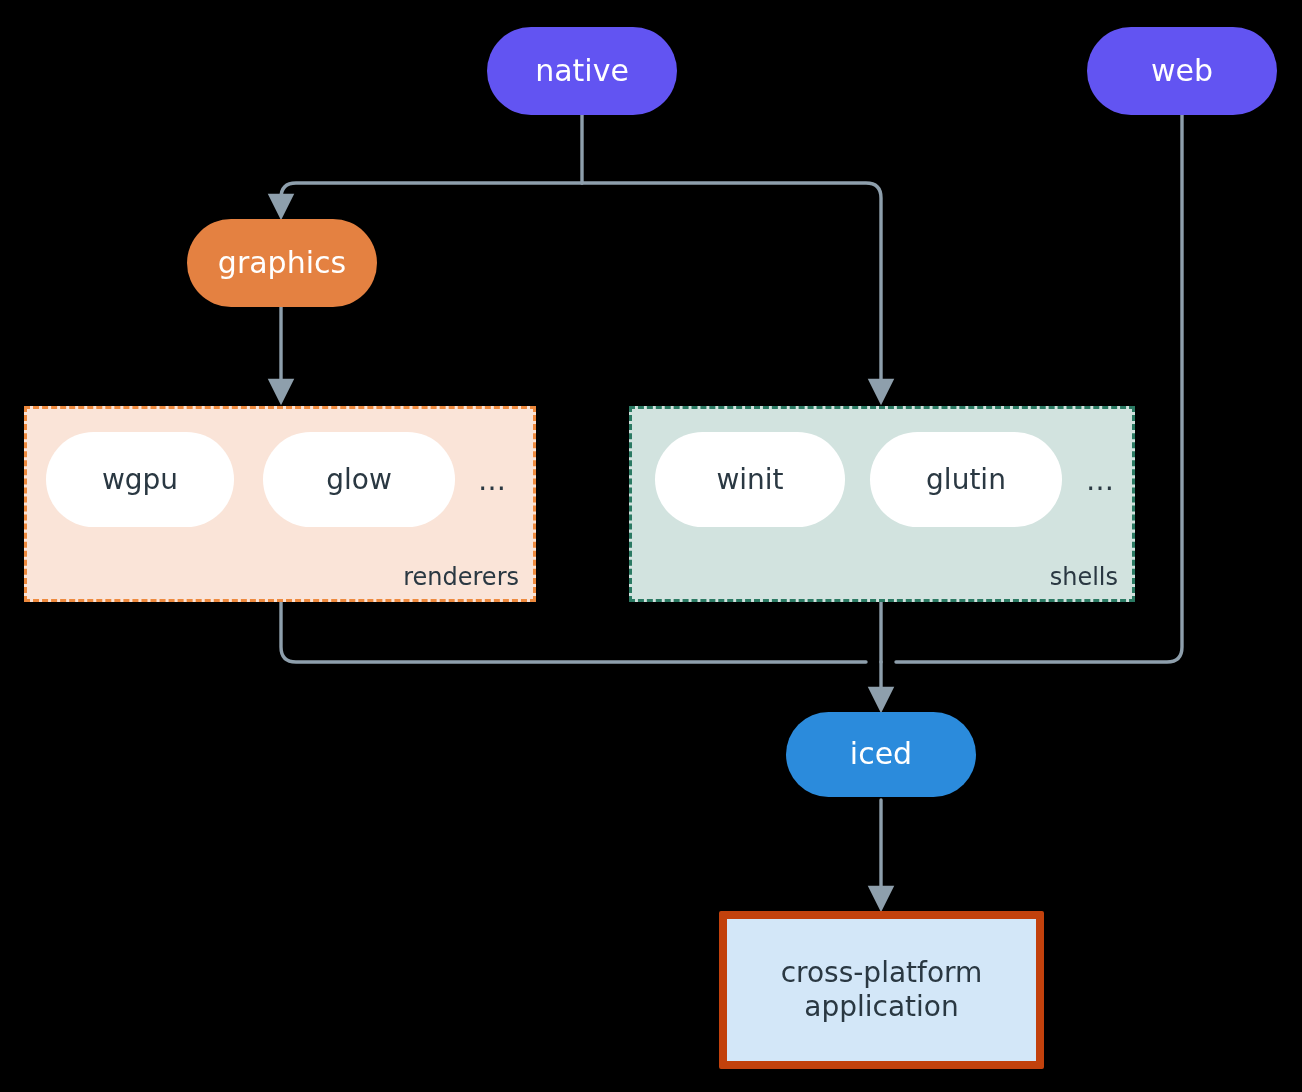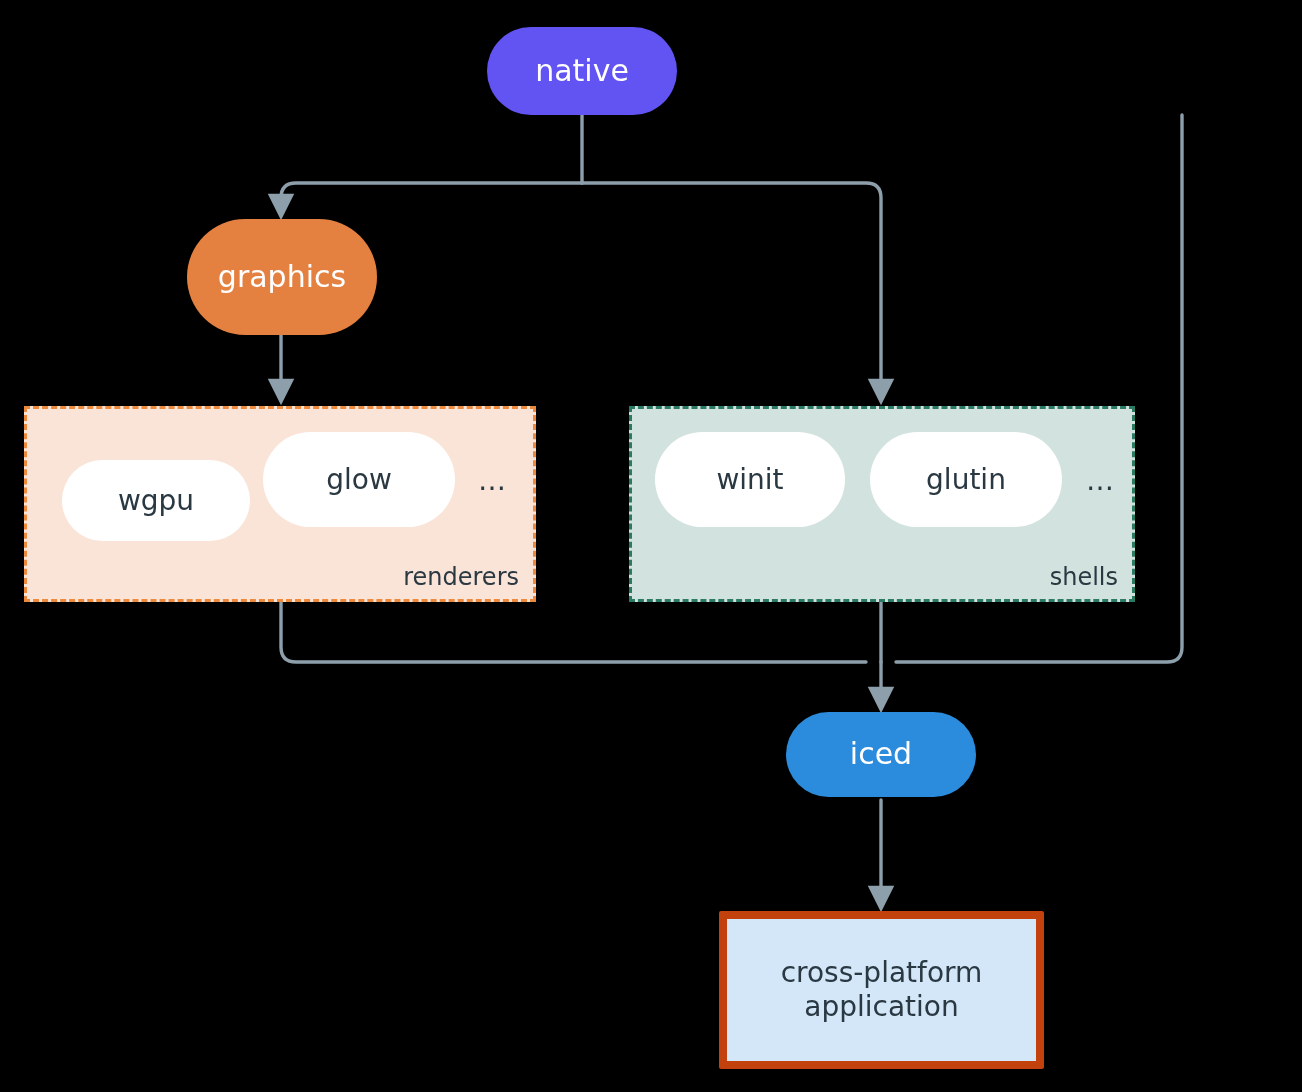--- a/index.html
+++ b/index.html
@@ -139,21 +139,21 @@
       <path d="M881,662 L881,703" marker-end="url(#arrowhead)"></path>
 
       <path d="M881,800 L881,902" marker-end="url(#arrowhead)"></path>
     </g>
   </svg>
 
   <div class="cluster cluster-renderers" style="left:24px; top:406px; width:512px; height:196px;">
     <span class="cluster-label">renderers</span>
   </div>
 
-  <div class="leaf" style="left:62px; top:432px; width:188px; height:81px;margin-top:28px;">
+  <div class="leaf" style="left:46px; top:432px; width:188px; height:95px;">
     <span>wgpu</span>
   </div>
 
   <div class="leaf" style="left:263px; top:432px; width:192px; height:95px;text-align:center;">
     <span>glow</span>
   </div>
 
   <span class="ellipsis" style="left:478px; top:464px;">…</span>
 
   <div class="cluster cluster-shells" style="left:629px; top:406px; width:506px; height:196px;">
@@ -167,22 +167,25 @@
   <div class="leaf" style="left:655px; top:432px; width:190px; height:95px;">
     <span>winit</span>
   </div>
 
   <span class="ellipsis" style="left:1086px; top:464px;">…</span>
 
   <div class="node pill stadium-purple" style="left:487px; top:27px; width:190px; height:88px;">
     <span>native</span>
   </div>
 
+  <div class="node pill stadium-purple" style="left:1087px; top:27px; width:190px; height:88px;">
+    <span>web</span>
+  </div>
 
-  <div class="node pill stadium-orange" style="left:187px; top:219px; width:190px; height:116px;">
+  <div class="node pill stadium-orange" style="left:187px; top:219px; width:190px; height:88px;">
     <span>graphics</span>
   </div>
 
   <div class="node pill stadium-blue" style="left:786px; top:712px; width:190px; height:85px;">
     <span>iced</span>
   </div>
 
   <div class="node rect-blue" style="left:719px; top:911px; width:325px; height:158px;">
     <span class="line1">cross-platform</span>
     <span class="line2">application</span>

